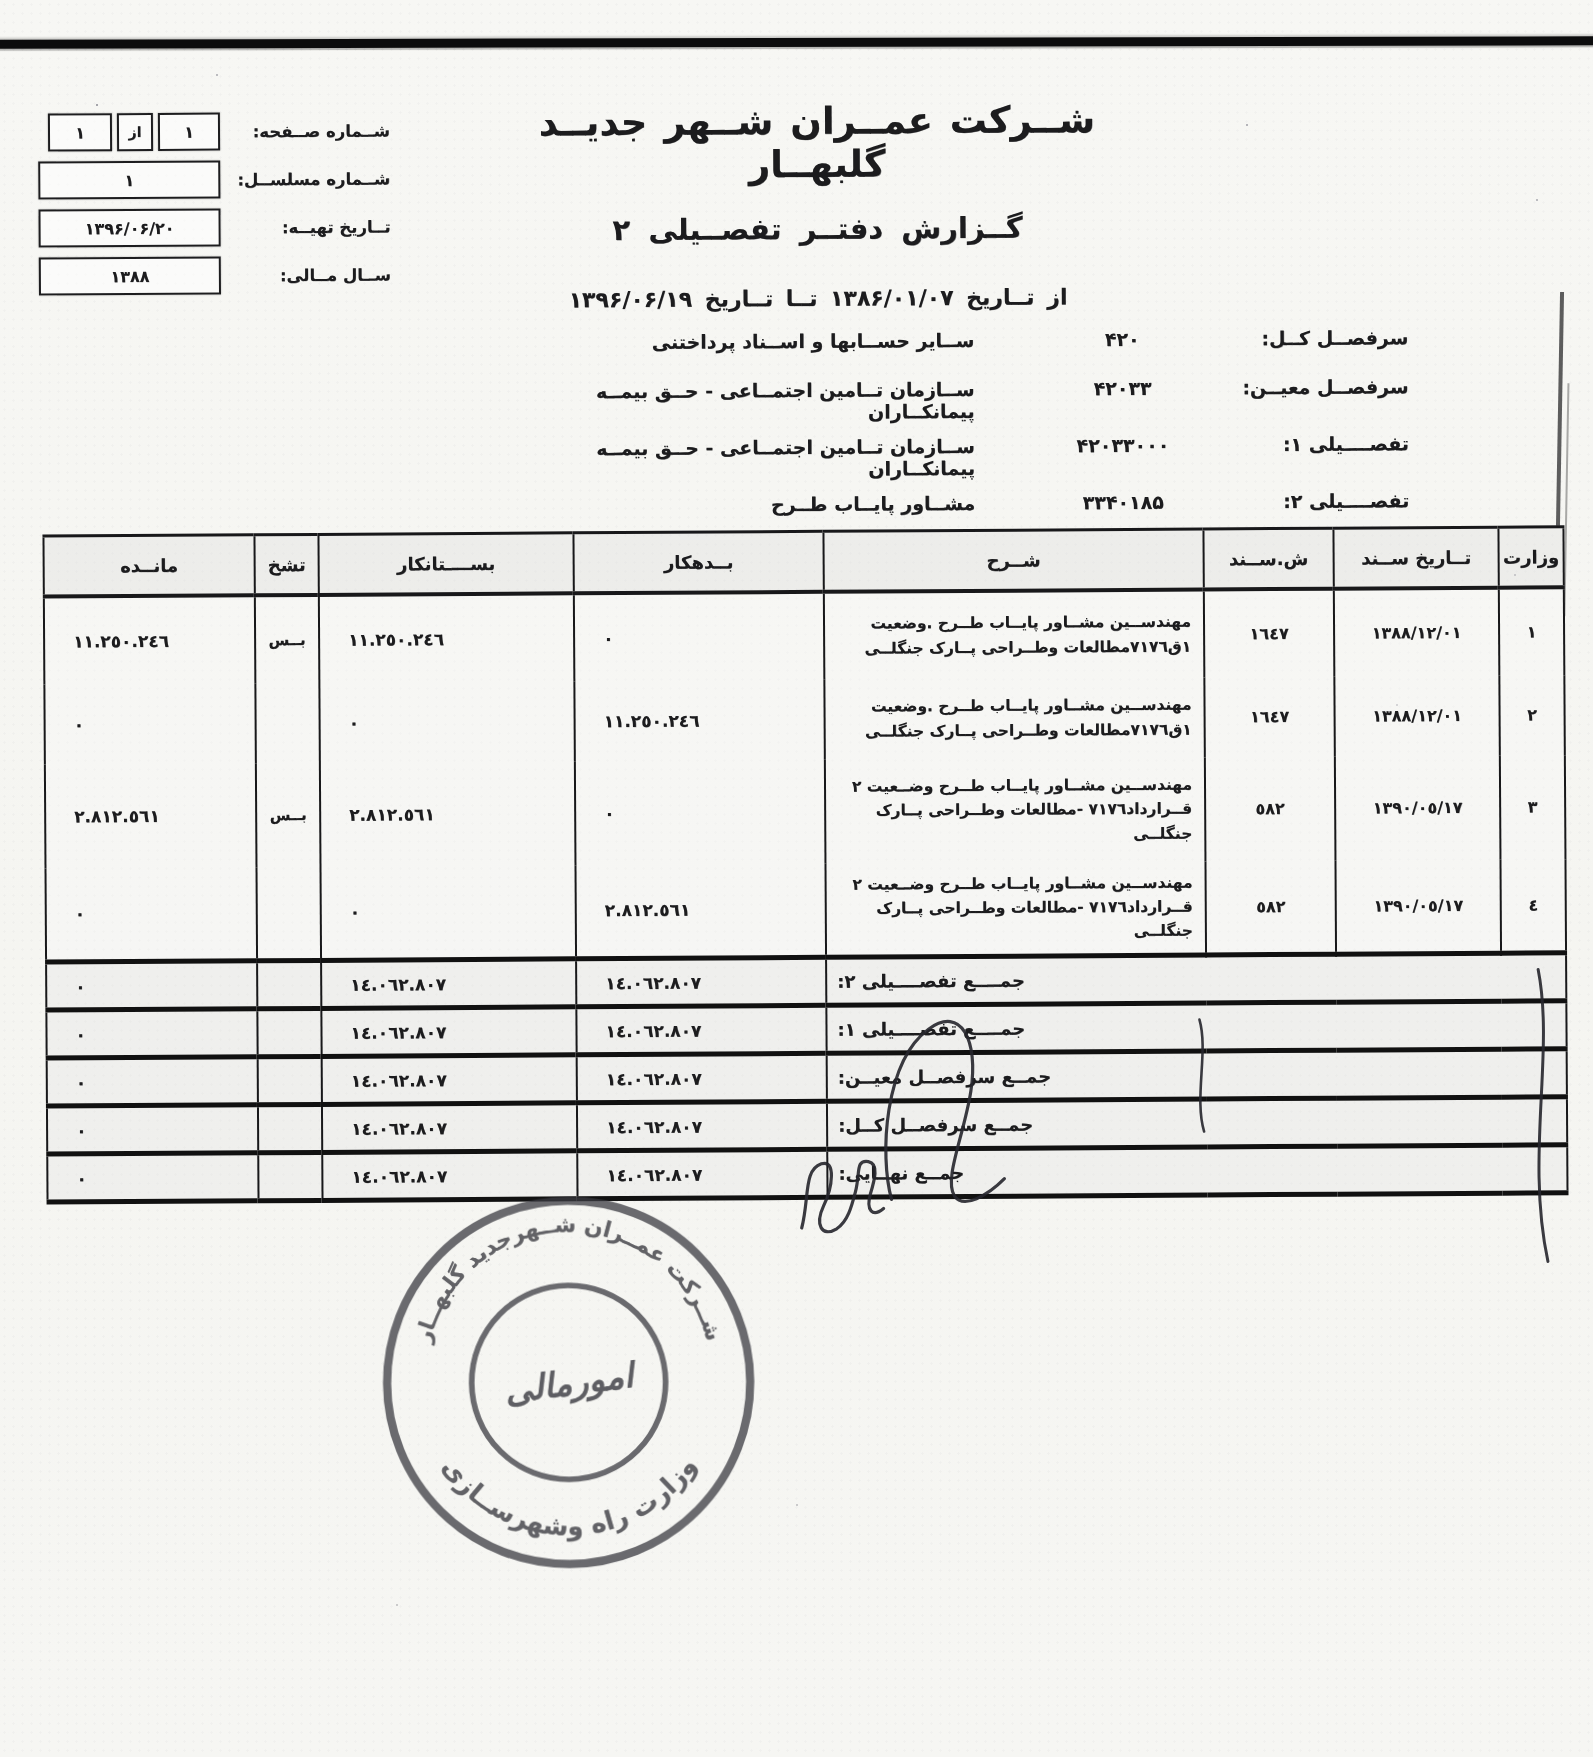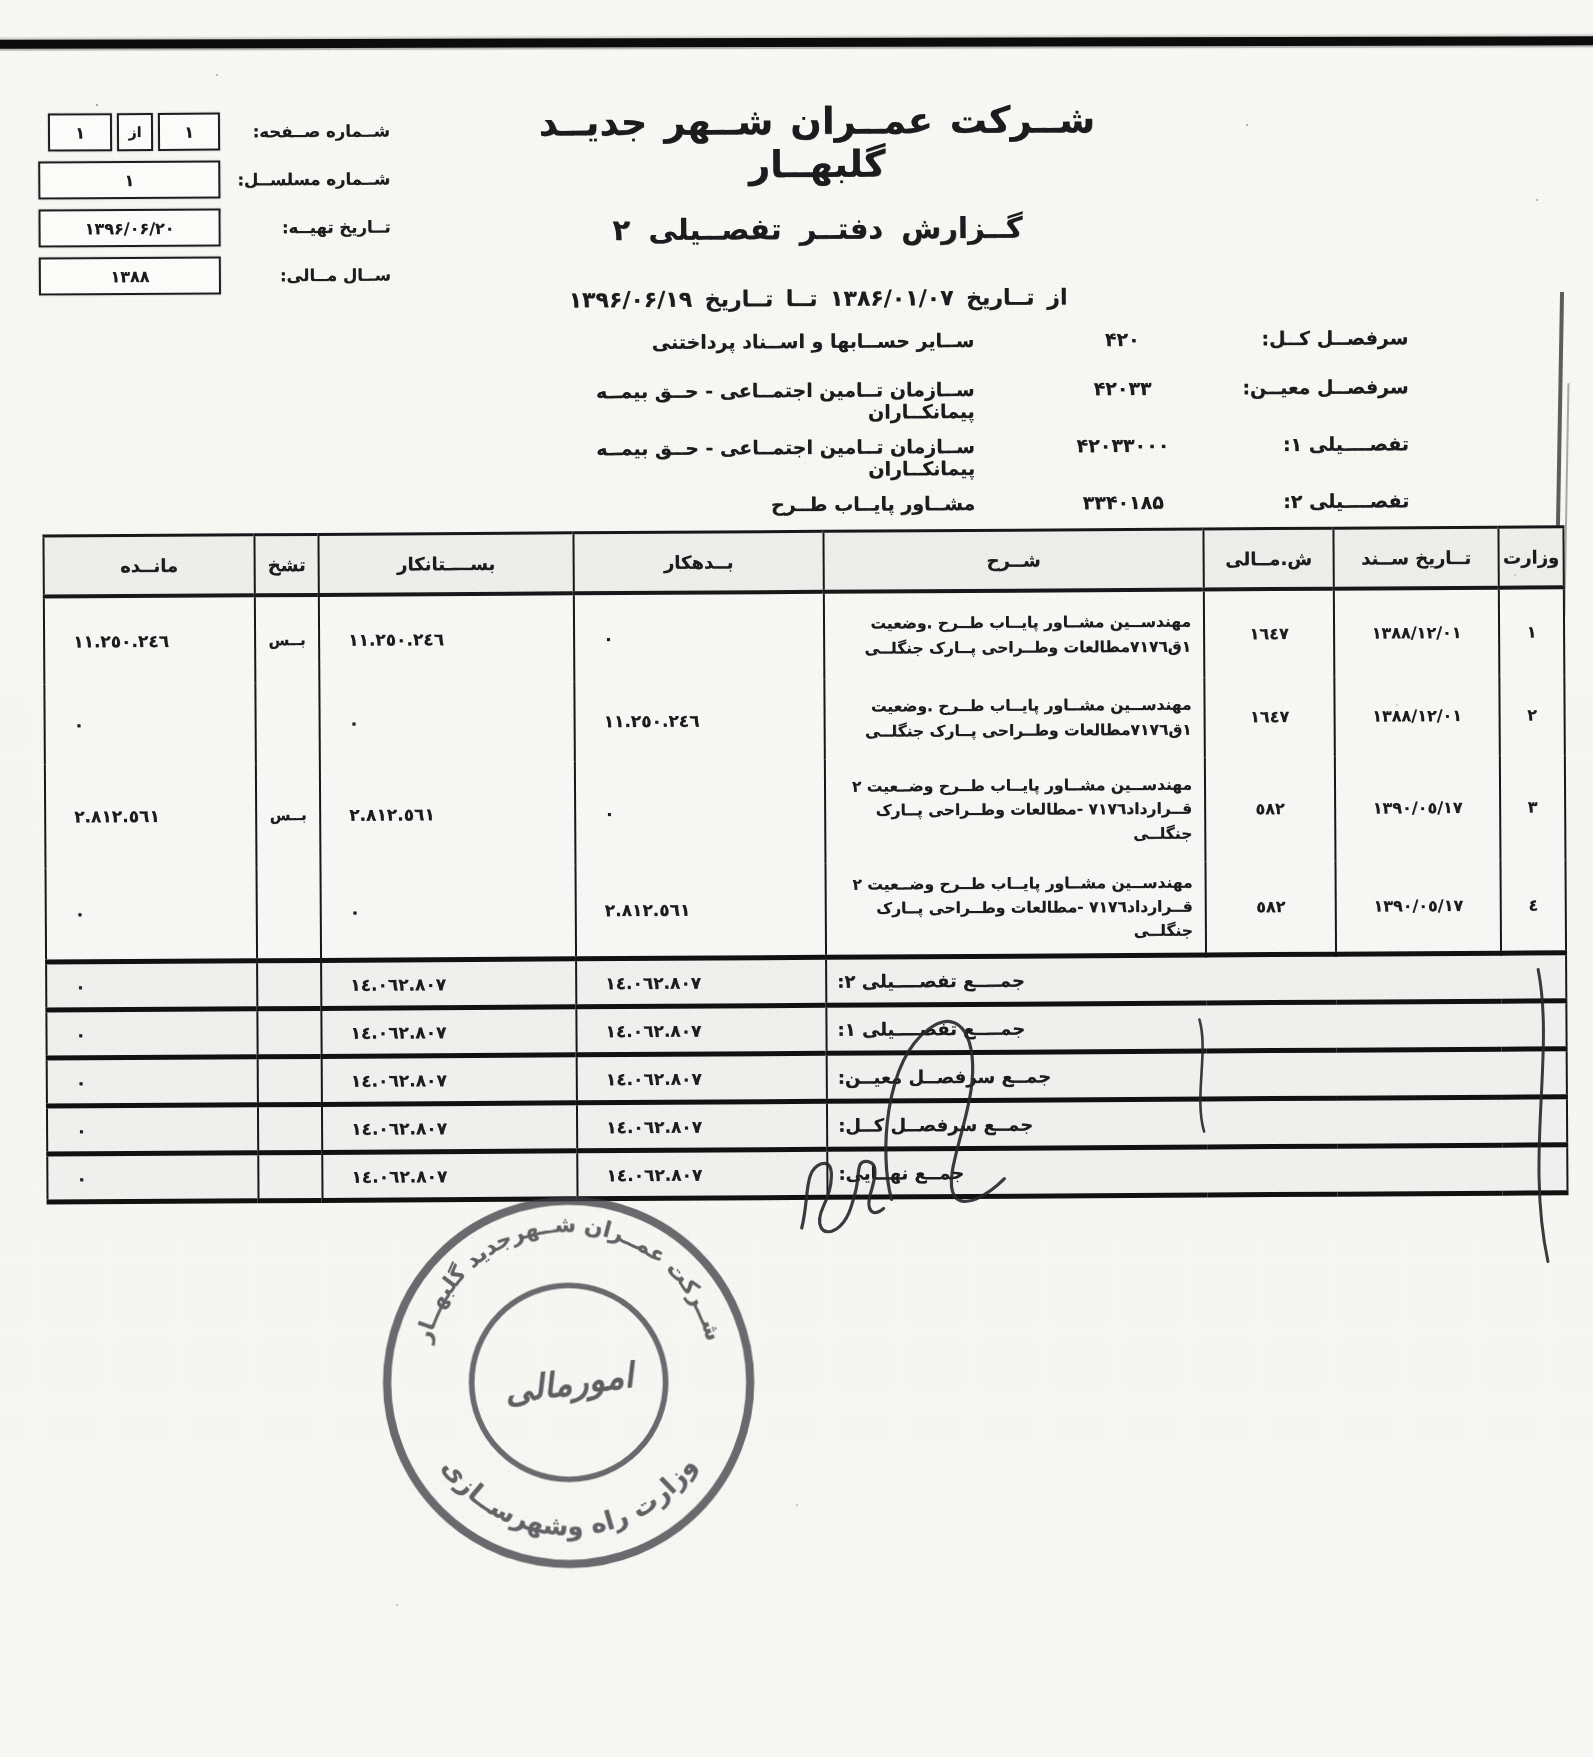--- a/index.html
+++ b/index.html
@@ -158,21 +158,21 @@
           <col style="width:380px">
         <col style="width:250px">
           <col style="width:255px">
           <col style="width:64px">
           <col style="width:211px">
       </colgroup>
       <thead>
         <tr>
           <th>وزارت</th>
           <th>تــاریخ ســند</th>
-          <th>ش.مــالی</th>
+          <th>ش.ســند</th>
           <th>شــرح</th>
           <th>بــدهکار</th>
           <th>بســــتانکار</th>
           <th>تشخ</th>
           <th>مانــده</th>
         </tr>
       </thead>
       <tbody class="data">
         <tr class="r1">
           <td class="c-mid">١</td>

